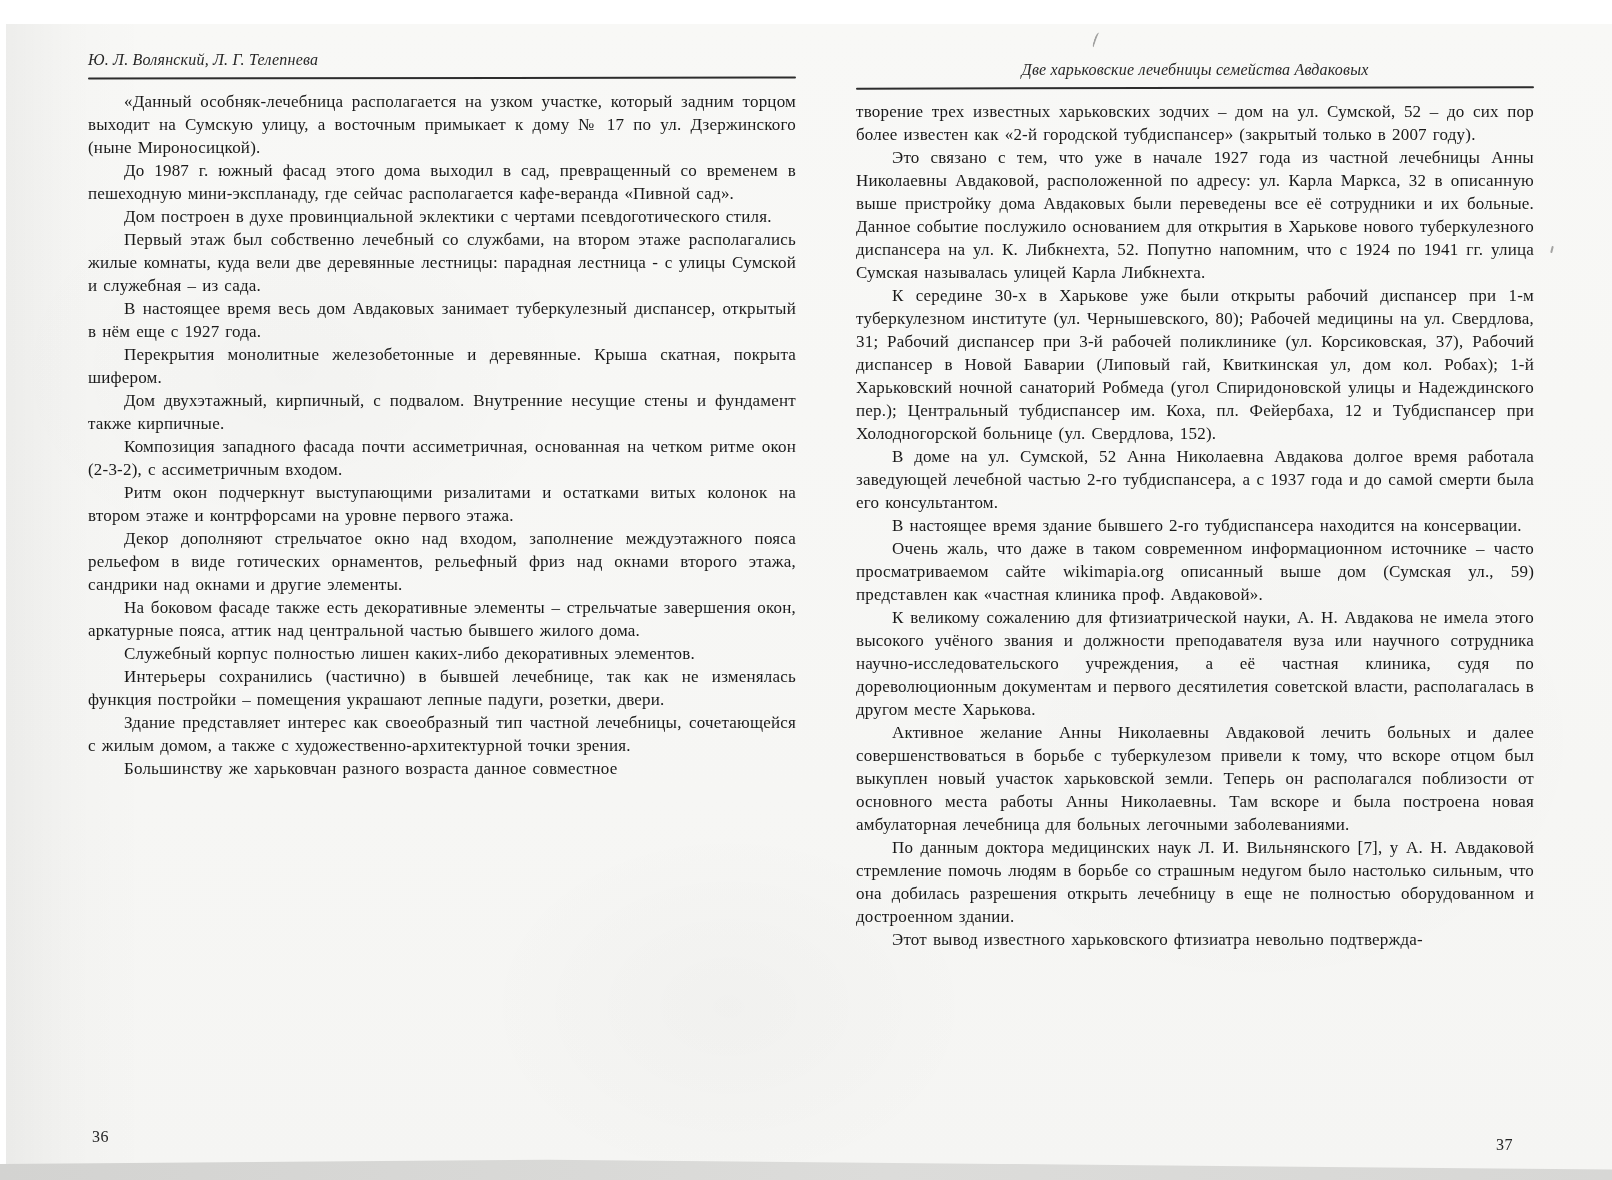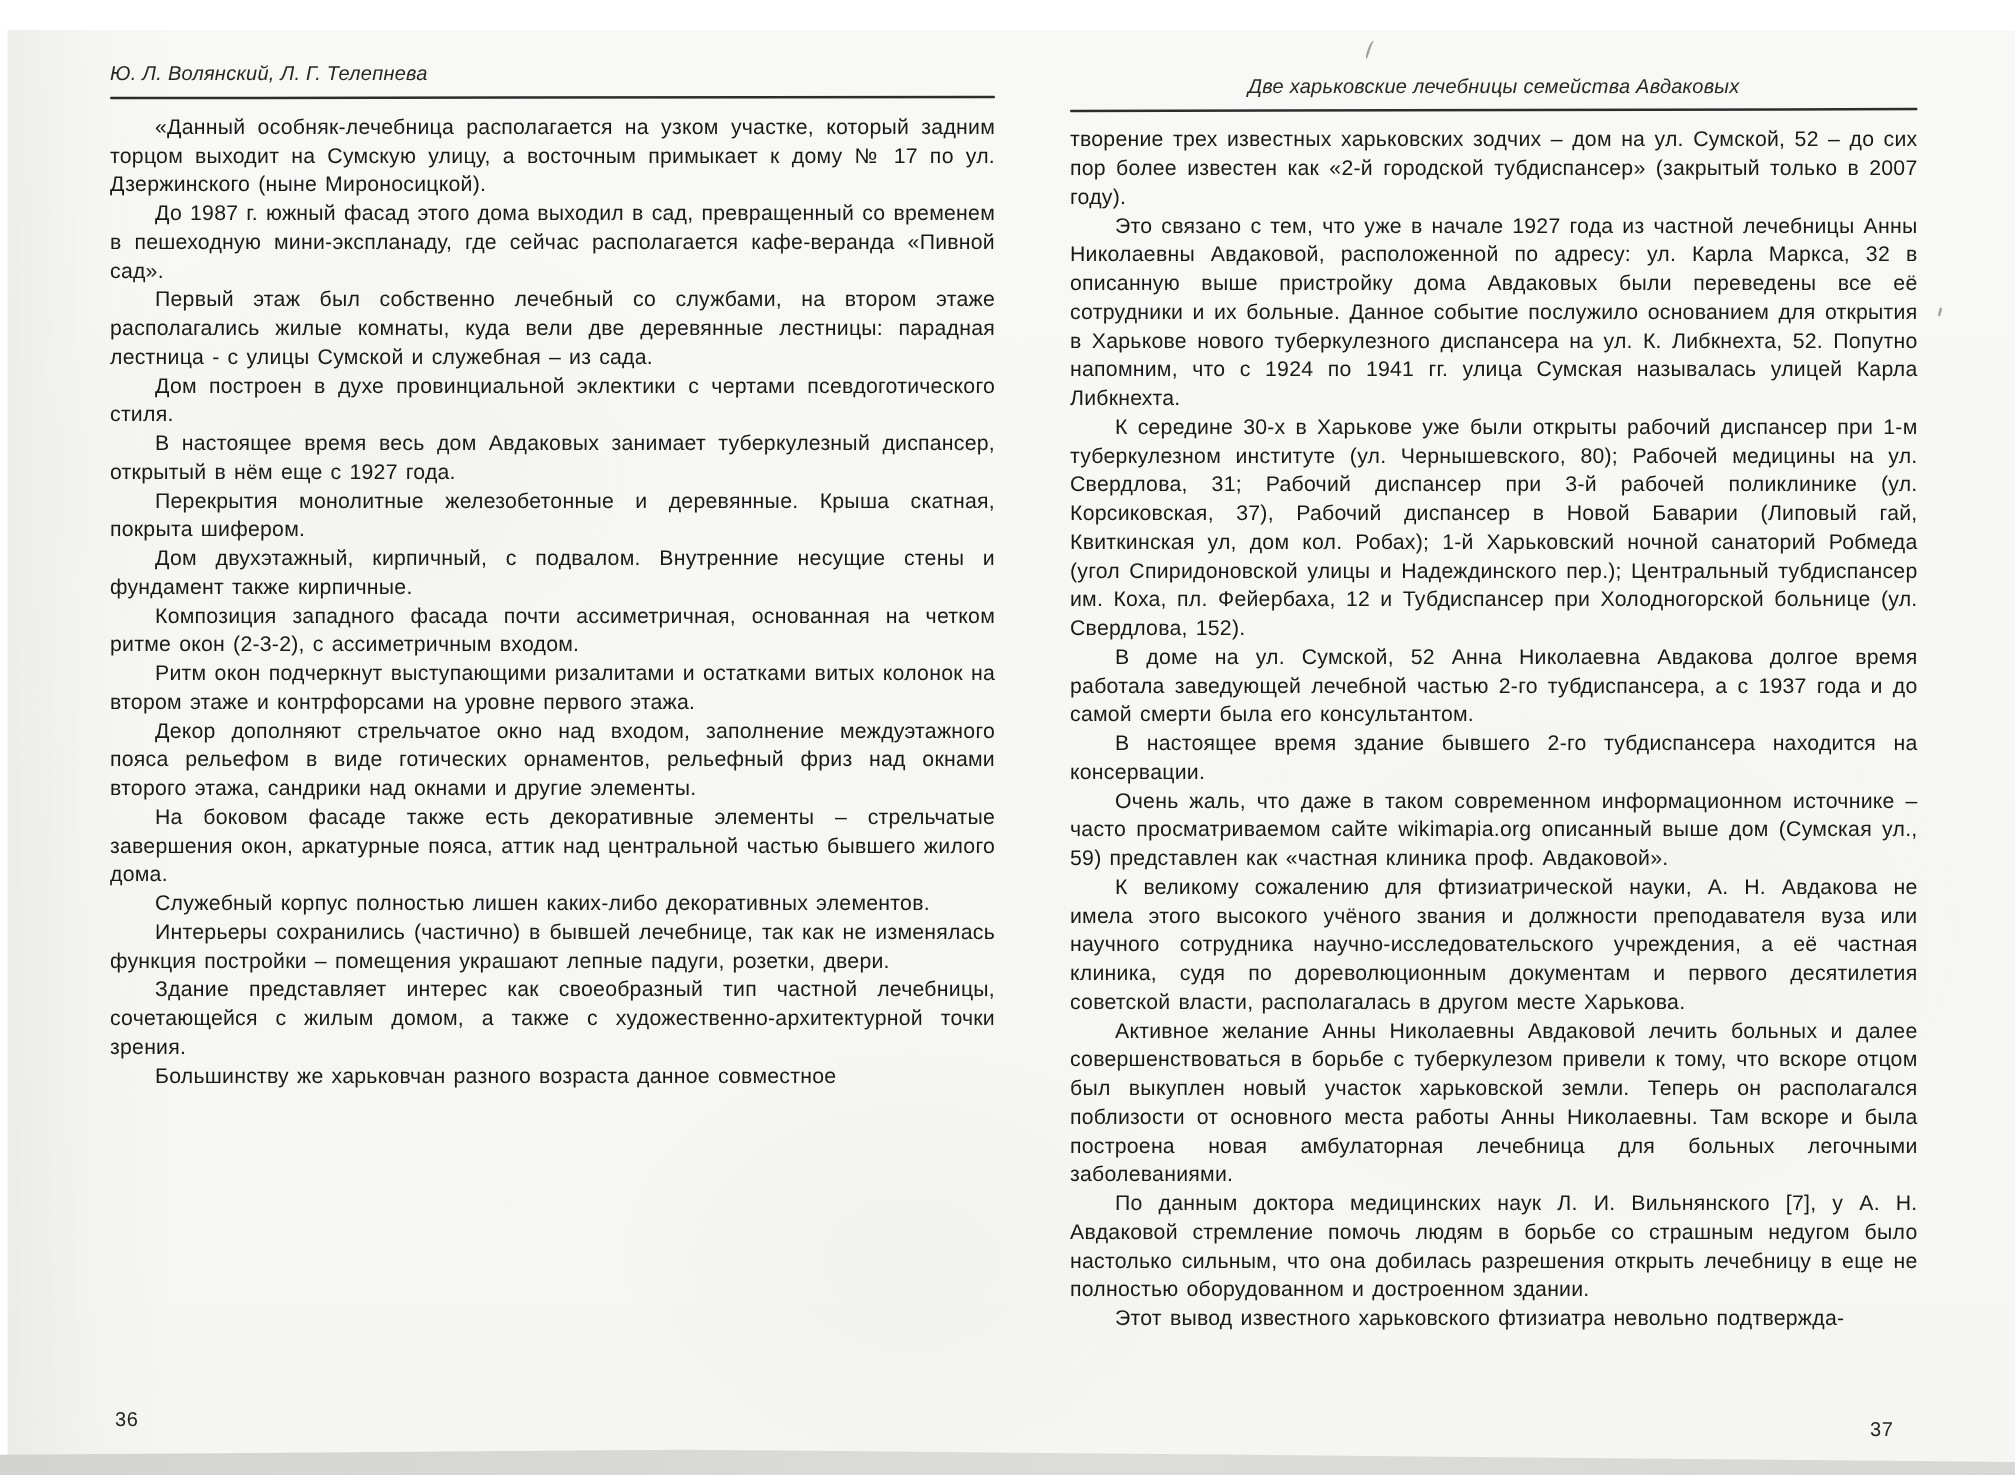--- a/index.html
+++ b/index.html
@@ -1,20 +1,20 @@
 <!DOCTYPE html>
 <html lang="ru"><head>
 <meta charset="utf-8">
 <style>
   html,body{margin:0;padding:0;}
   body{
     width:1612px;height:1180px;background:#ffffff;overflow:hidden;
     font-family:"Liberation Sans", sans-serif;
   }
-  .spread{position:relative;width:1612px;height:1180px;background:#ffffff;}
+  .spread{position:relative;width:1612px;height:1180px;background:#ffffff;font-family:Liberation Serif, serif;}
   
   .paper{
     position:absolute;left:6px;top:24px;right:0;bottom:0;
     background:
       radial-gradient(ellipse 420px 300px at 18% 30%, rgba(0,0,0,0.018), rgba(0,0,0,0) 70%),
       radial-gradient(ellipse 500px 380px at 78% 62%, rgba(0,0,0,0.016), rgba(0,0,0,0) 70%),
       radial-gradient(ellipse 360px 260px at 45% 85%, rgba(0,0,0,0.02), rgba(0,0,0,0) 70%),
       linear-gradient(to right, rgba(0,0,0,0.045) 0px, rgba(0,0,0,0.012) 70px, rgba(0,0,0,0) 140px),
       linear-gradient(#f8f8f6,#f5f5f3);
   }
@@ -74,22 +74,22 @@
     <div class="speck2"></div>
   </div>
 
   <div class="page-col left">
     <div class="running-head">Ю. Л. Волянский,  Л. Г. Телепнева</div>
     <div class="head-rule"></div>
     <div class="body-text">
 
     <p class="para">«Данный особняк-лечебница располагается на узком участке, который задним торцом выходит на Сумскую улицу, а восточным примыкает к дому № 17 по ул. Дзержинского (ныне Мироносицкой).</p>
         <p class="para">До 1987 г. южный фасад этого дома выходил в сад, превращенный со временем в пешеходную мини-экспланаду, где сейчас располагается кафе-веранда «Пивной сад».</p>
+        <p class="para">Дом построен в духе провинциальной эклектики с чертами псевдоготического стиля.</p>
         <p class="para">Первый этаж был собственно лечебный со службами, на втором этаже располагались жилые комнаты, куда вели две деревянные лестницы: парадная лестница - с улицы Сумской и служебная – из сада.</p>
-        <p class="para">Дом построен в духе провинциальной эклектики с чертами псевдоготического стиля.</p>
         <p class="para">В настоящее время весь дом Авдаковых занимает туберкулезный диспансер, открытый в нём еще с 1927 года.</p>
         <p class="para">Перекрытия монолитные железобетонные и деревянные. Крыша скатная, покрыта шифером.</p>
         <p class="para">Дом двухэтажный, кирпичный, с подвалом. Внутренние несущие стены и фундамент также кирпичные.</p>
         <p class="para">Композиция западного фасада почти ассиметричная, основанная на четком ритме окон (2-3-2), с ассиметричным входом.</p>
         <p class="para">Ритм окон подчеркнут выступающими ризалитами и остатками витых колонок на втором этаже и контрфорсами на уровне первого этажа.</p>
         <p class="para">Декор дополняют стрельчатое окно над входом, заполнение междуэтажного пояса рельефом в виде готических орнаментов, рельефный фриз над окнами второго этажа, сандрики над окнами и другие элементы.</p>
         <p class="para">На боковом фасаде также есть декоративные элементы – стрельчатые завершения окон, аркатурные пояса, аттик над центральной частью бывшего жилого дома.</p>
         <p class="para">Служебный корпус полностью лишен каких-либо декоративных элементов.</p>
         <p class="para">Интерьеры сохранились (частично) в бывшей лечебнице, так как не изменялась функция постройки – помещения украшают лепные падуги, розетки, двери.</p>
         <p class="para">Здание представляет интерес как своеобразный тип частной лечебницы, сочетающейся с жилым домом, а также с художественно-архитектурной точки зрения.</p>

